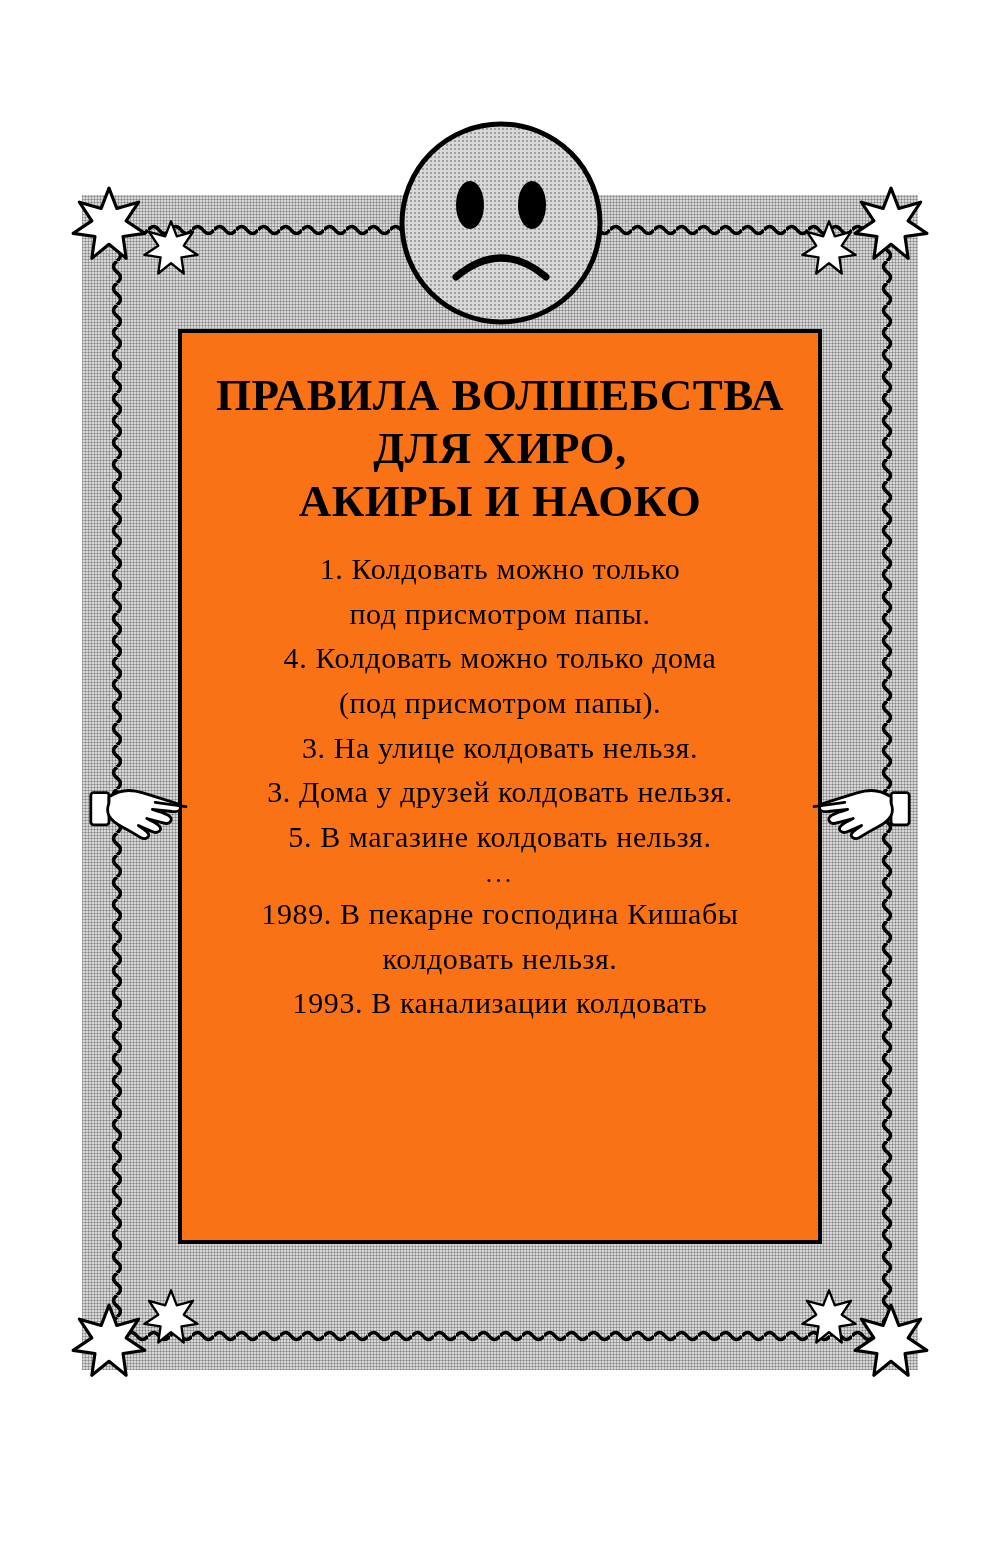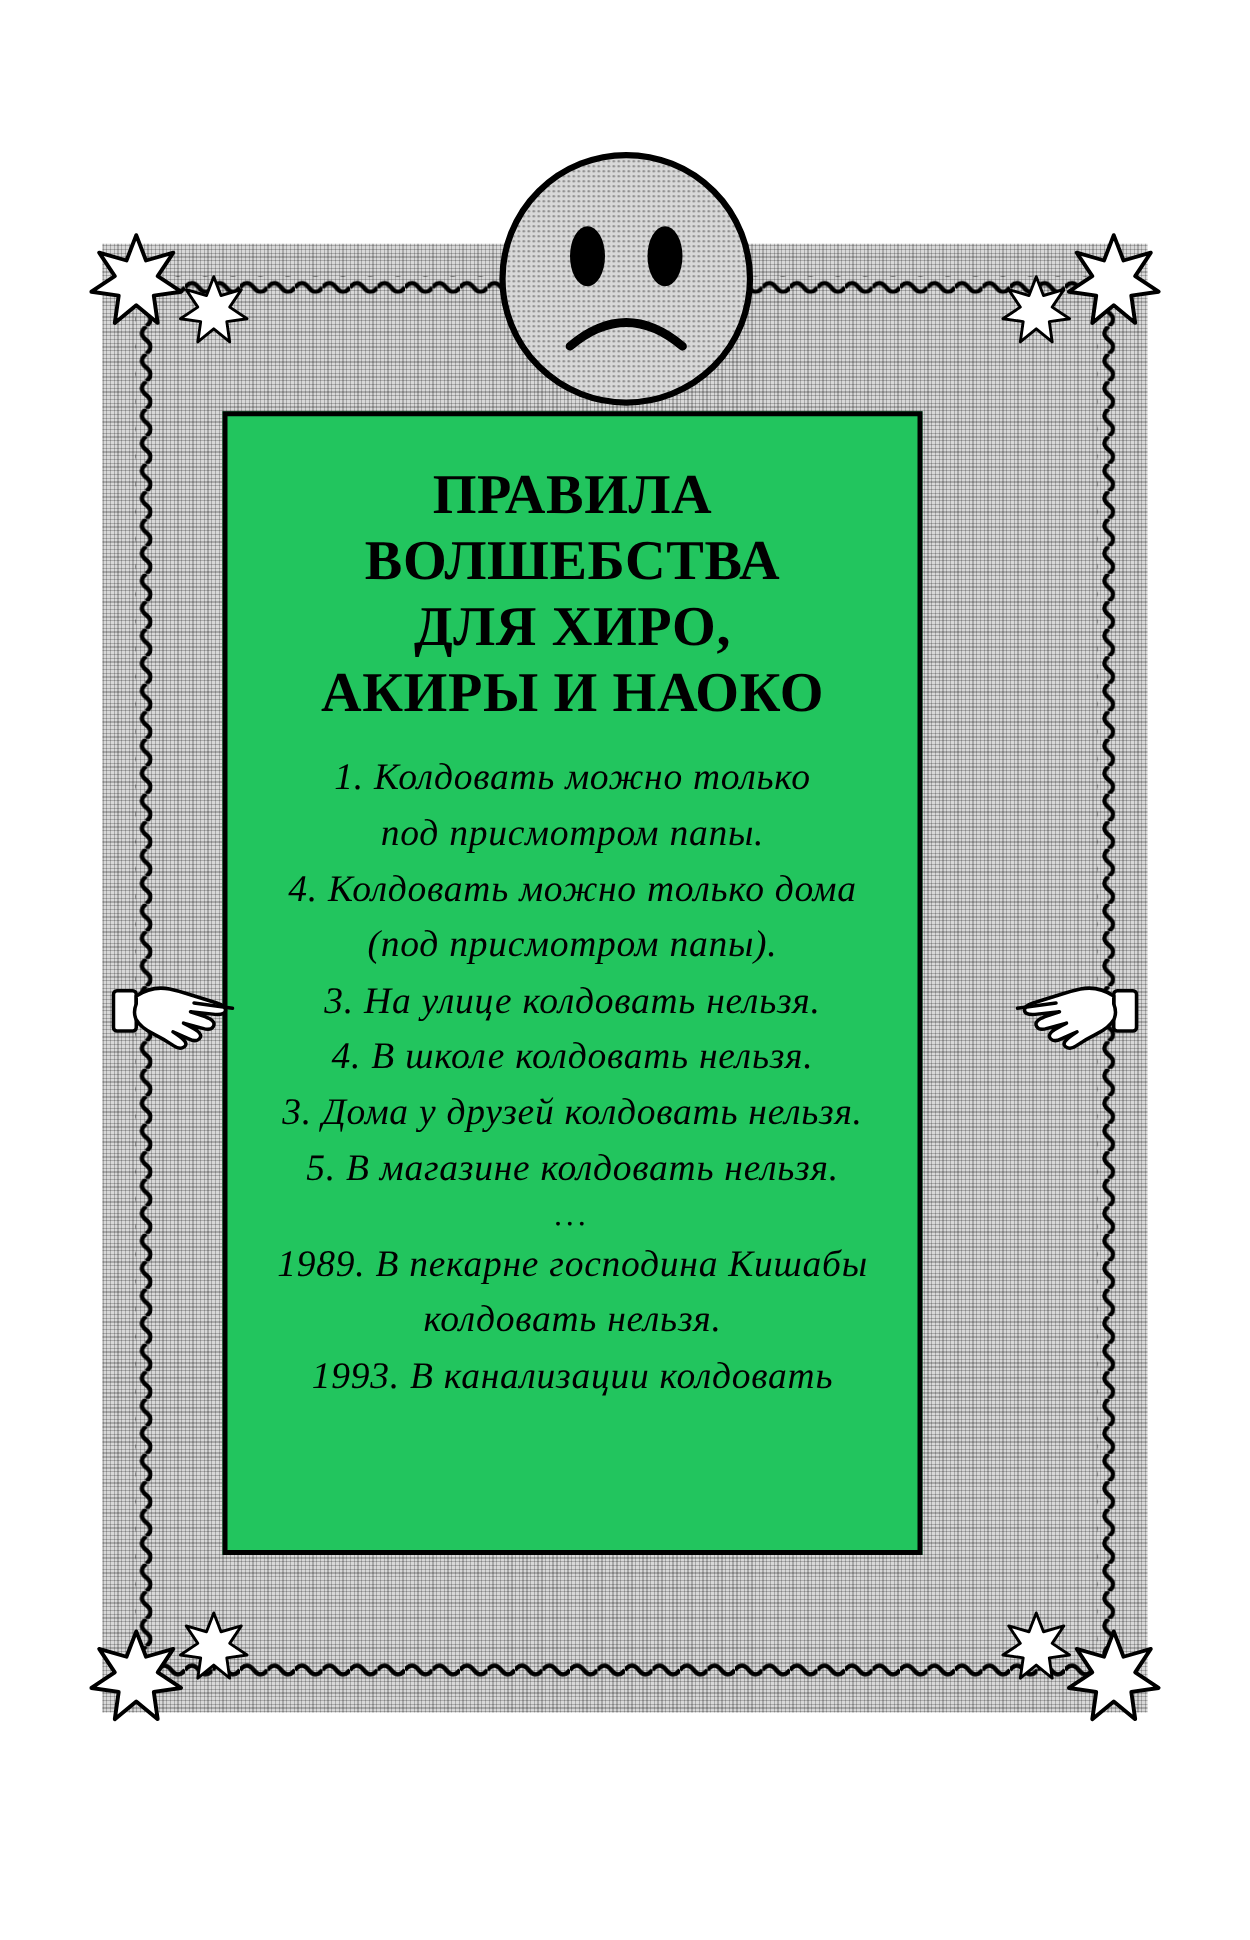--- a/index.html
+++ b/index.html
@@ -39,23 +39,23 @@
     background-image:
       repeating-linear-gradient(0deg, rgba(0,0,0,0.22) 0px, rgba(0,0,0,0.22) 1px, rgba(255,255,255,0) 1px, rgba(255,255,255,0) 3px),
       repeating-linear-gradient(90deg, rgba(0,0,0,0.22) 0px, rgba(0,0,0,0.22) 1px, rgba(255,255,255,0) 1px, rgba(255,255,255,0) 3px);
   }
 
   
   .inner-card {
     position: absolute;
     left: 96px;
     top: 134px;
-    width: 560px;
+    width: 644px;
     height: 915px;
-    background: #22c55e;
+    background: #f97316;
     border: 4px solid #000000;
     box-sizing: border-box;
   }
 
   
   #wavy-svg {
     position: absolute;
     left: 0;
     top: 0;
     width: 836px;
@@ -94,21 +94,20 @@
     line-height: 1.18;
     letter-spacing: 0.5px;
     color: #000;
     margin: 0;
     padding: 36px 14px 10px 14px;
   }
   .rules {
     margin: 0;
     padding: 10px 16px 0 16px;
     list-style: none;
-    font-style: italic;
   }
   .rule {
     text-align: center;
     font-size: 30px;
     line-height: 1.42;
     color: #000;
     letter-spacing: 0.6px;
     margin: 0 0 2px 0;
   }
   .rule.ellipsis {
@@ -151,21 +150,20 @@
         <div>ДЛЯ ХИРО,</div>
         <div>АКИРЫ И НАОКО</div>
       </div>
 
       <div class="rules">
         <div class="rule">1. Колдовать можно только</div>
         <div class="rule">под присмотром папы.</div>
         <div class="rule">4. Колдовать можно только дома</div>
         <div class="rule">(под присмотром папы).</div>
         <div class="rule">3. На улице колдовать нельзя.</div>
-        <div class="rule">4. В школе колдовать нельзя.</div>
         <div class="rule">3. Дома у друзей колдовать нельзя.</div>
         <div class="rule">5. В магазине колдовать нельзя.</div>
         <div class="rule ellipsis">...</div>
         <div class="rule">1989. В пекарне господина Кишабы</div>
         <div class="rule">колдовать нельзя.</div>
         <div class="rule">1993. В канализации колдовать</div>
       </div>
     </div>
 
     <svg class="star" style="left:-12px; top:-10px;" viewBox="0 0 100 100">

